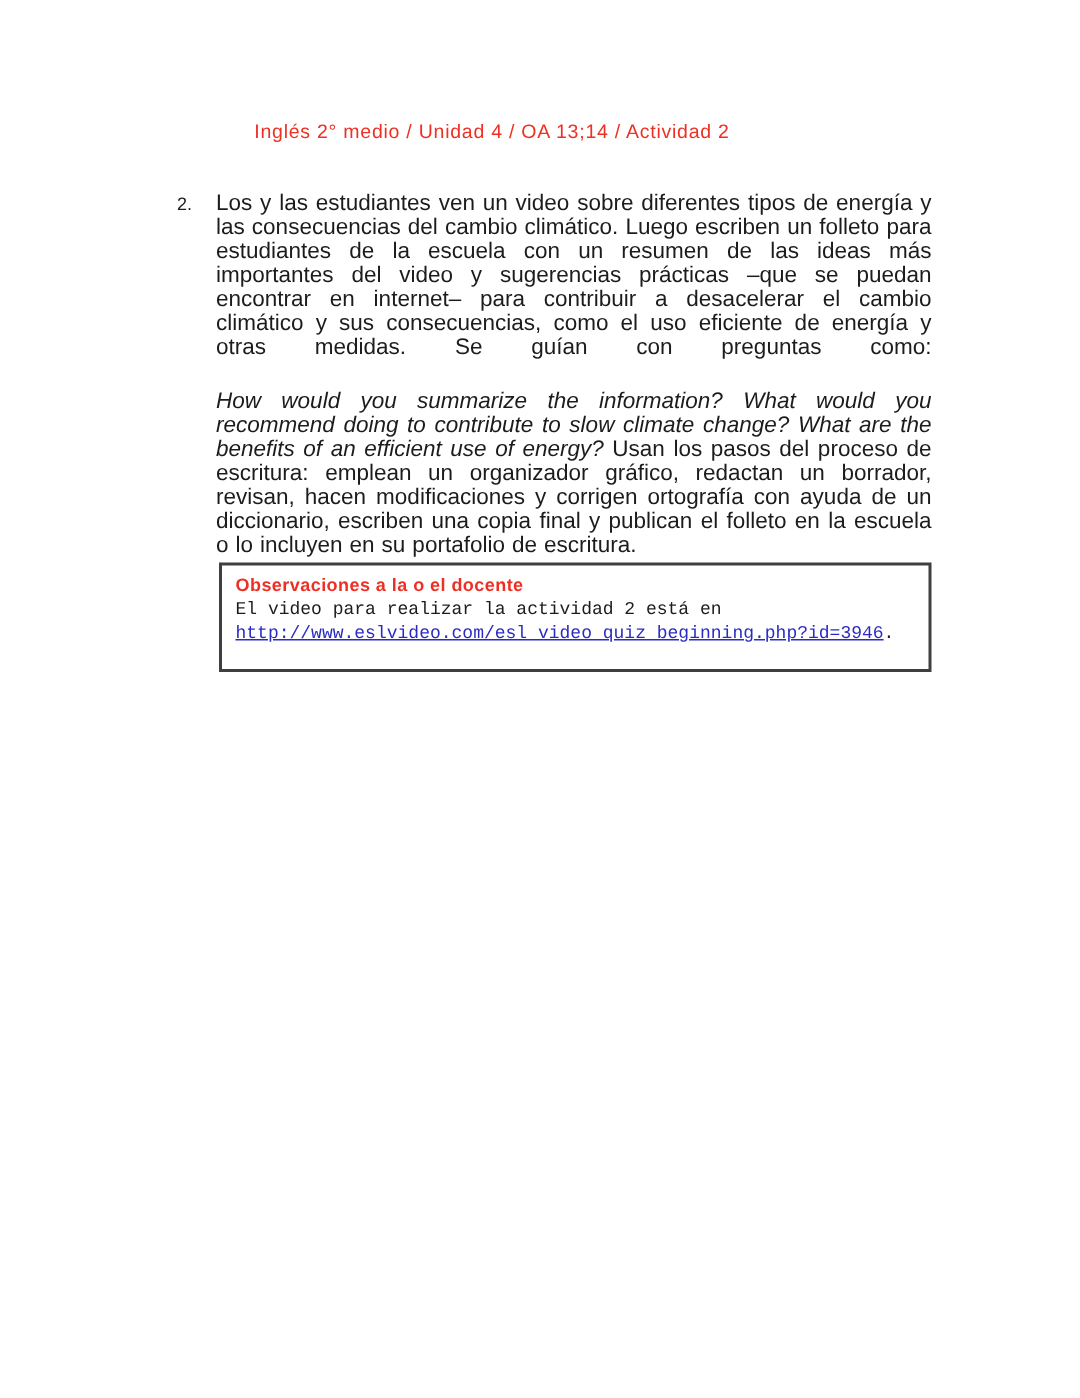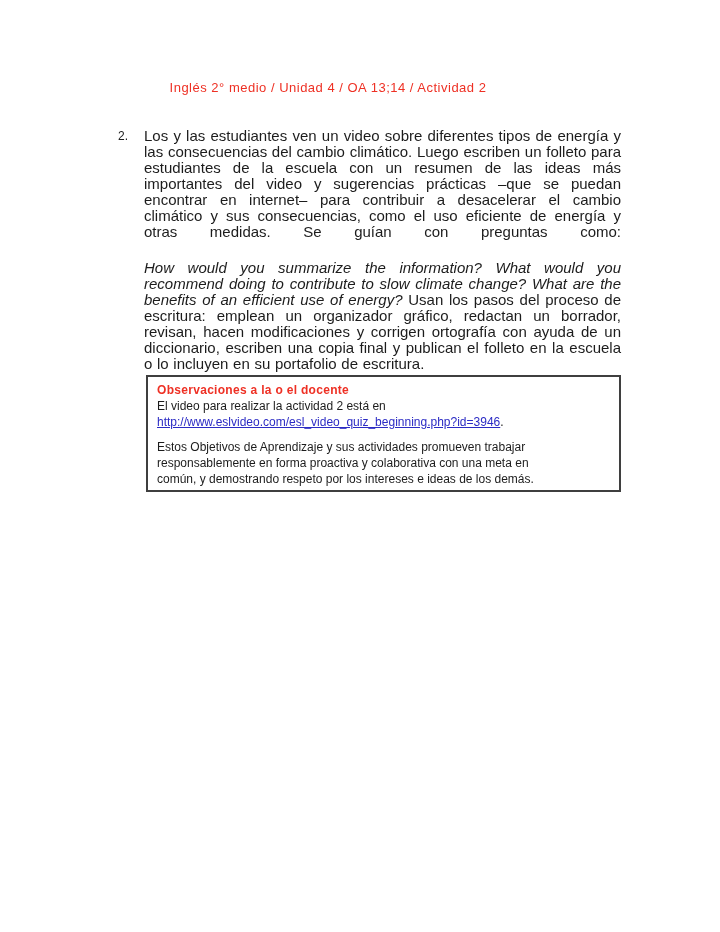--- a/index.html
+++ b/index.html
@@ -61,36 +61,36 @@
   }
   .italic { font-style: italic; margin-top: 37px; }
   .obs-box {
     position: absolute;
     top: 375px;
     left: 146px;
     width: 475px;
     box-sizing: border-box;
     border: 2px solid #3f3f3f;
     background: #ffffff;
-    padding: 5px 10px 3px 9px;
+    padding: 5px 10px 16px 9px;
   }
   .obs-header {
     color: #ee3024;
     font-weight: bold;
     font-size: 12px;
     line-height: 16px;
     margin: 0 0 7px 0;
     letter-spacing: 0.3px;
   }
   .obs-box p {
     margin: 0;
     font-size: 12px;
     line-height: 16px;
   }
-  .video-line { margin: 0; }
+  .video-line { margin: 0; font-family: Liberation Mono, monospace; }
   .link {
     color: #2b2bc4;
     text-decoration: underline;
     cursor: pointer;
     margin-top: 32px;
   }
   .link-suffix { color: #1c1c1c; }
   .obs-note {
     margin-top: 9px !important;
     white-space: pre-line;
@@ -108,18 +108,15 @@
     <div class="activity-body">
       <p class="para-justify-all">Los y las estudiantes ven un video sobre diferentes tipos de energía y las consecuencias del cambio climático. Luego escriben un folleto para estudiantes de la escuela con un resumen de las ideas más importantes del video y sugerencias prácticas –que se puedan encontrar en internet– para contribuir a desacelerar el cambio climático y sus consecuencias, como el uso eficiente de energía y otras medidas. Se guían con preguntas como:</p>
       <p class="para-justify"><span class="italic">How would you summarize the information? What would you recommend doing to contribute to slow climate change? What are the benefits of an efficient use of energy? </span><span>Usan los pasos del proceso de escritura: emplean un organizador gráfico, redactan un borrador, revisan, hacen modificaciones y corrigen ortografía con ayuda de un diccionario, escriben una copia final y publican el folleto en la escuela o lo incluyen en su portafolio de escritura.</span></p>
     </div>
   </div>
 
   <div class="obs-box">
     <p class="obs-header">Observaciones a la o el docente</p>
     <p class="video-line">El video para realizar la actividad 2 está en</p>
     <p class="video-line"><a class="link">http://www.eslvideo.com/esl_video_quiz_beginning.php?id=3946</a><span class="link-suffix">.</span></p>
-    <p class="obs-note">Estos Objetivos de Aprendizaje y sus actividades promueven trabajar
-responsablemente en forma proactiva y colaborativa con una meta en
-común, y demostrando respeto por los intereses e ideas de los demás.</p>
   </div>
 
 </div>
 
 </body></html>

